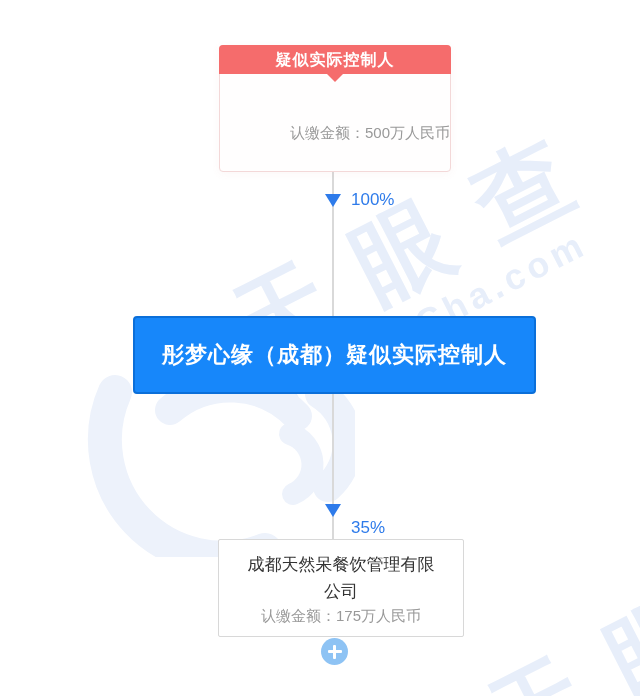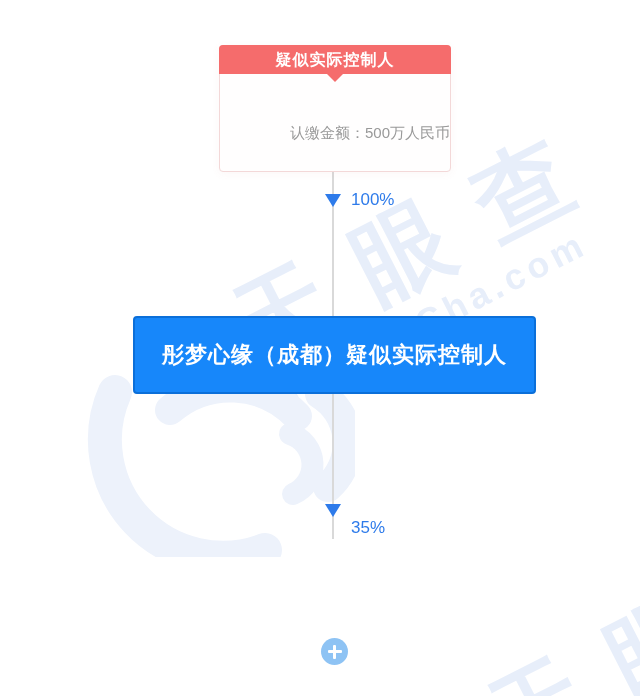--- a/index.html
+++ b/index.html
@@ -123,18 +123,22 @@
       <span>疑似实际控制人</span>
       <i class="notch"></i>
     </div>
     <div class="controller-amount">认缴金额：500万人民币</div>
   </div>
 
   <div class="company-node">
     <span>彤梦心缘（成都）疑似实际控制人</span>
   </div>
 
+  <div class="subsidiary-node">
+    <div class="sub-name">成都天然呆餐饮管理有限公司</div>
+    <div class="sub-amount">认缴金额：175万人民币</div>
+  </div>
 
   <button class="plus-btn">
     <span class="plus-icon"></span>
   </button>
 
 </div>
 
 </body></html>

